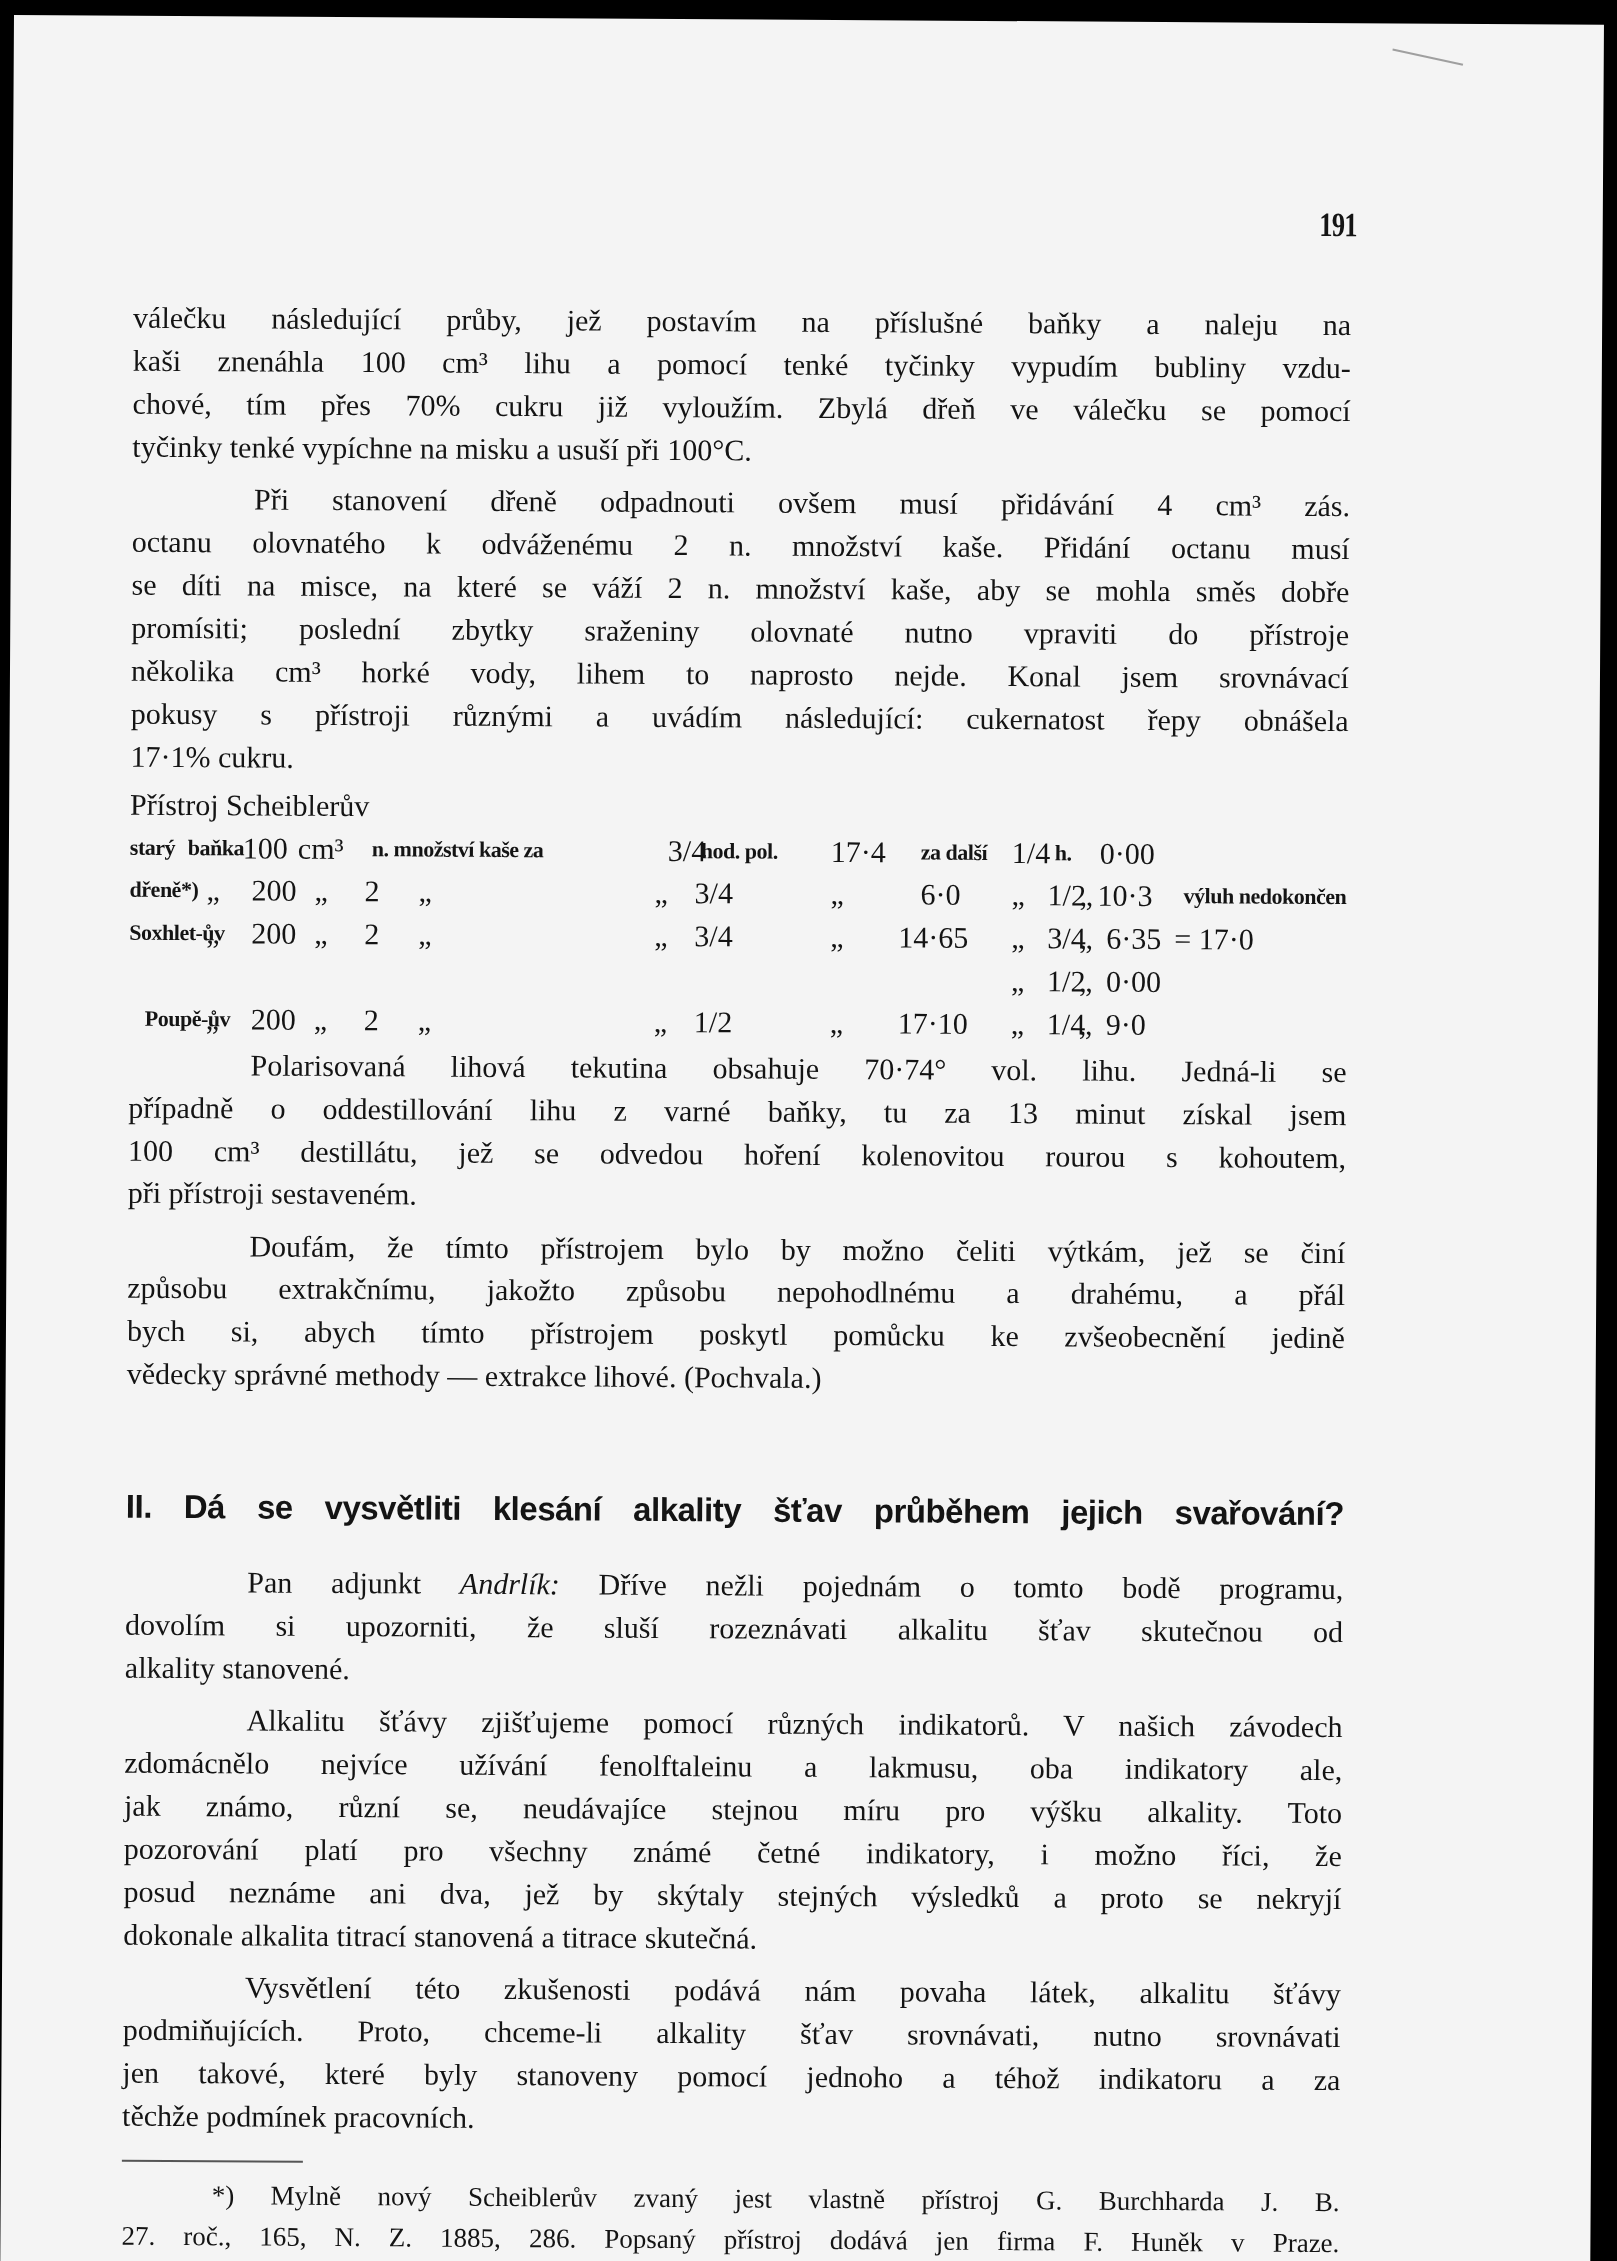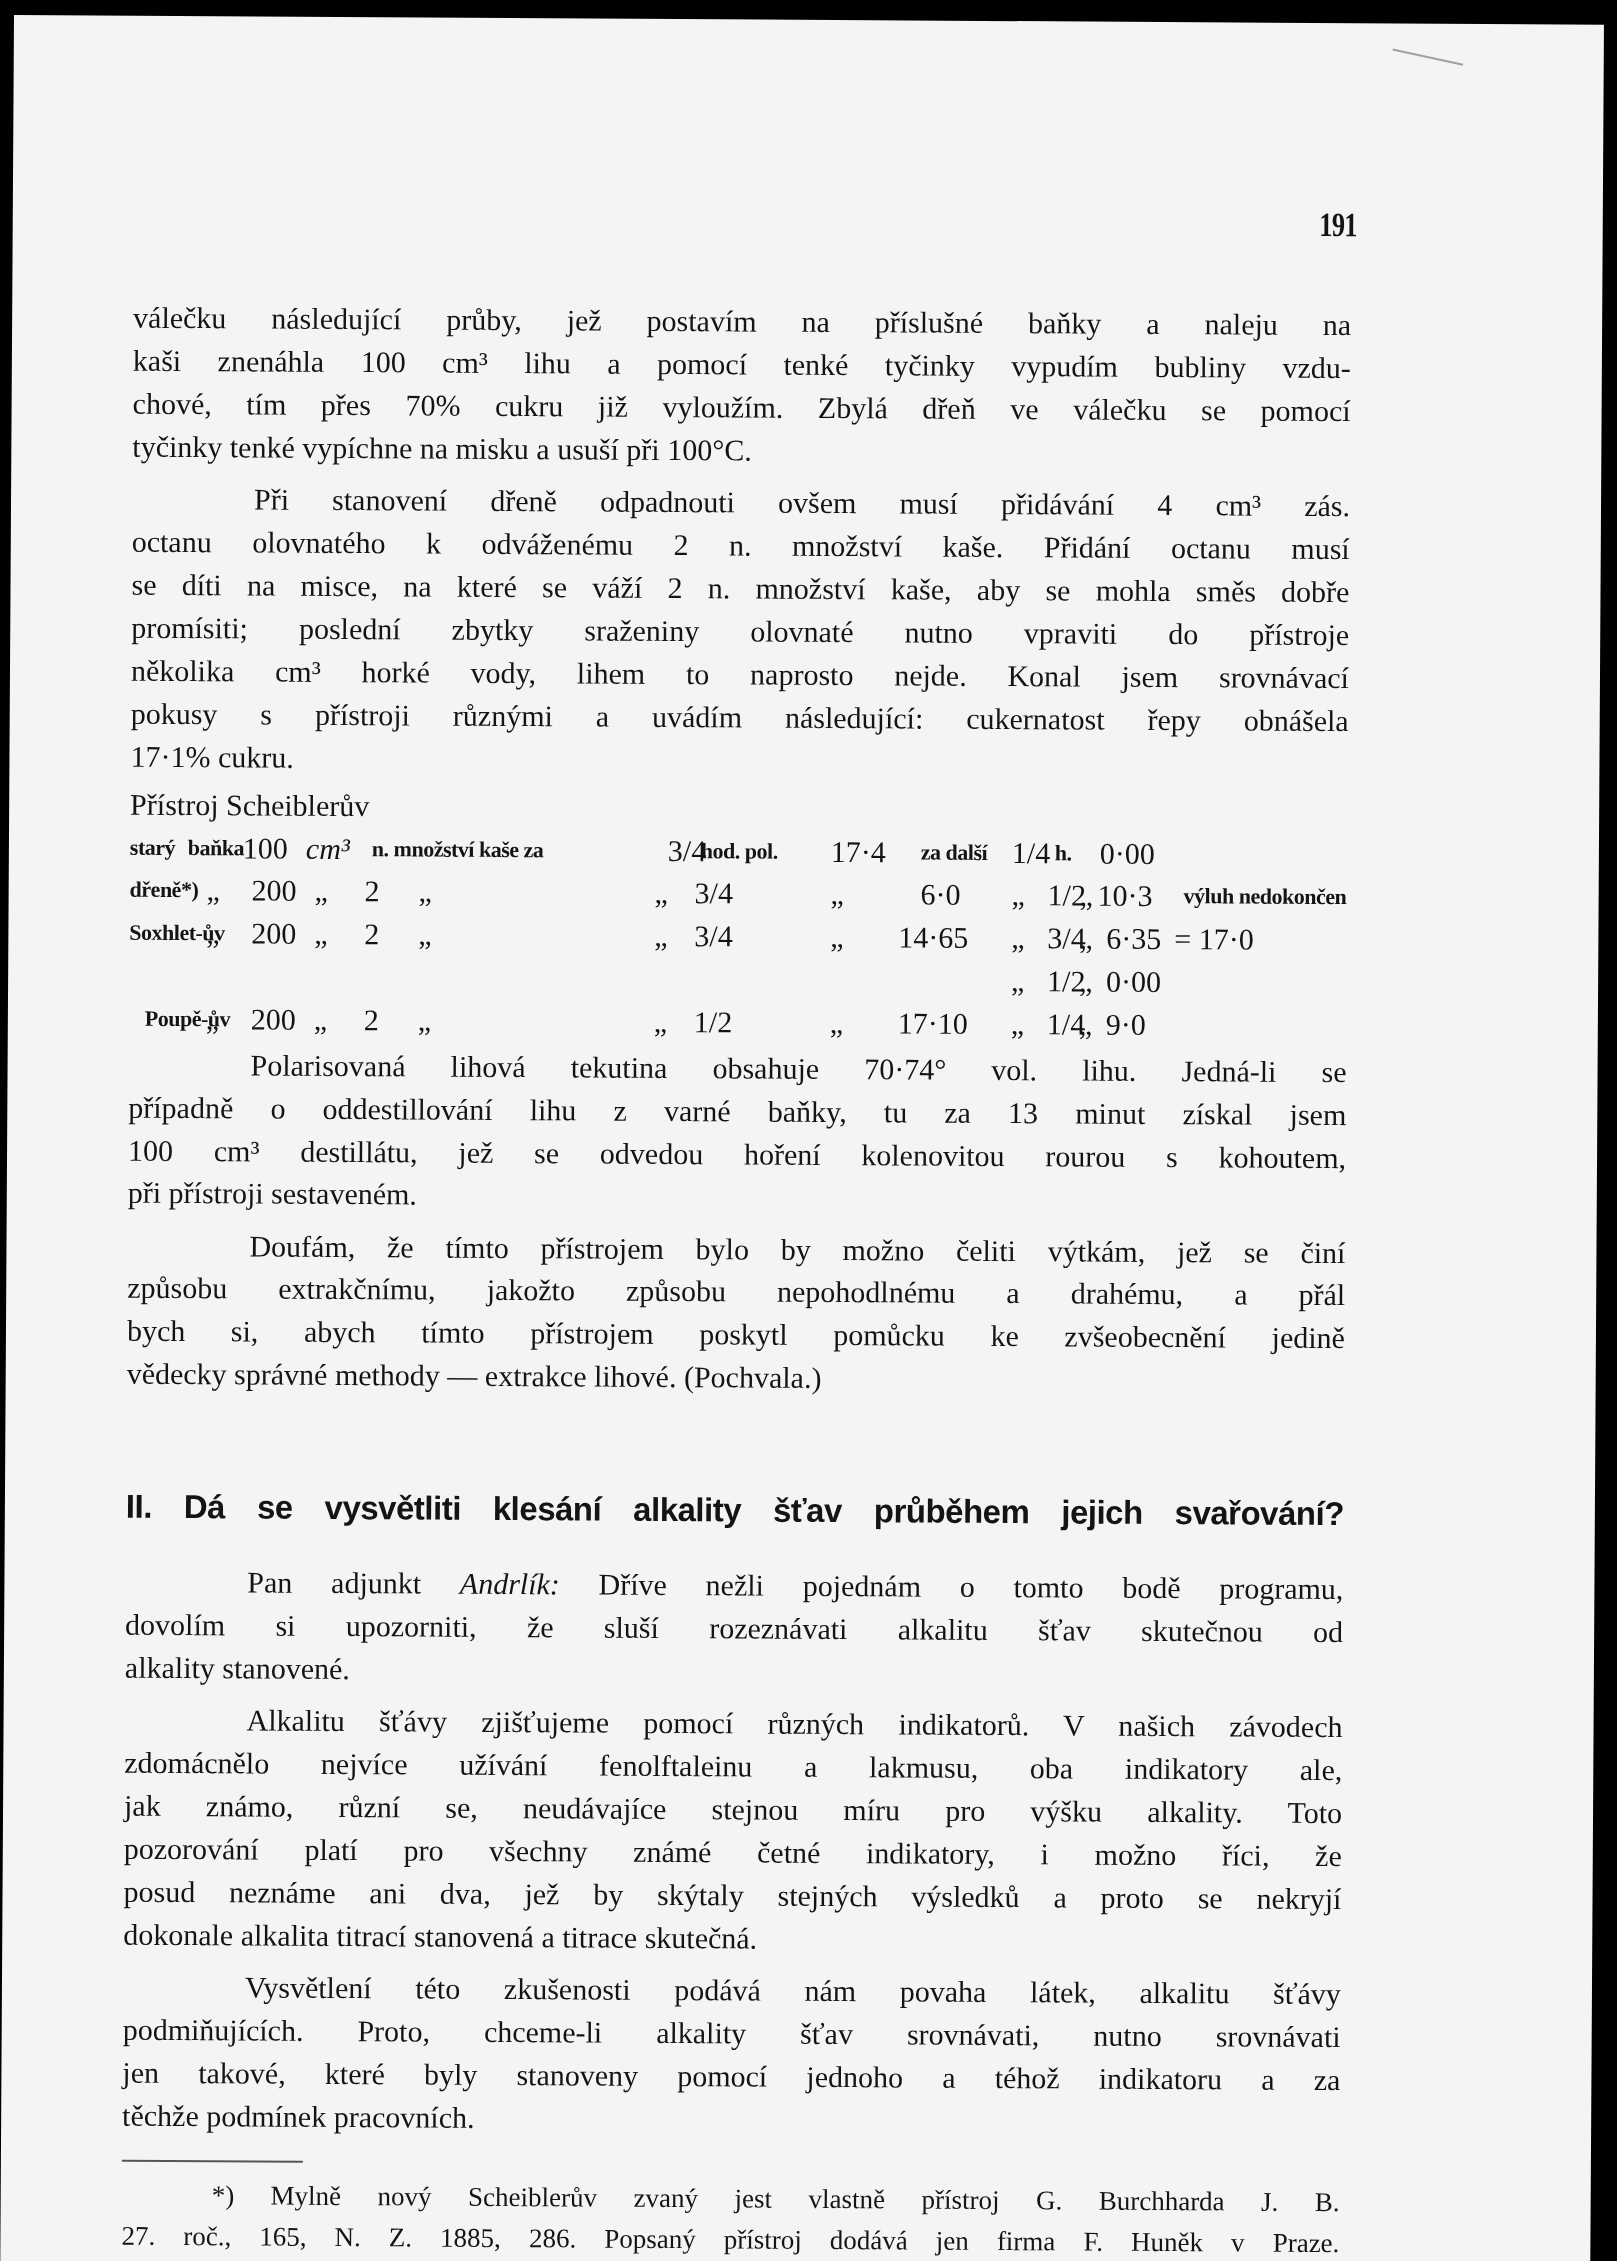--- a/index.html
+++ b/index.html
@@ -81,21 +81,21 @@
     <div class="line last" style="top:719px">17·1% cukru.</div>
 
     <div class="trow" style="top:767px">
       <span style="left:0">Přístroj Scheiblerův</span>
     </div>
 
     <div class="trow" style="top:810px">
       <span class="tsmall" style="left:0">starý</span>
       <span class="tsmall" style="left:58px">baňka</span>
       <span style="left:113px">100</span>
-      <span style="left:176px;font-style:italic">cm³</span>
+      <span style="left:168px;">cm³</span>
       <span class="tsmall" style="left:242px">n. množství kaše za</span>
       <span style="left:538px">3/4</span>
       <span class="tsmall" style="left:571px">hod. pol.</span>
       <span style="left:701px">17·4</span>
       <span class="tsmall" style="left:791px">za další</span>
       <span style="left:882px">1/4</span>
       <span class="tsmall" style="left:925px">h.</span>
       <span style="left:970px">0·00</span>
     </div>
 

